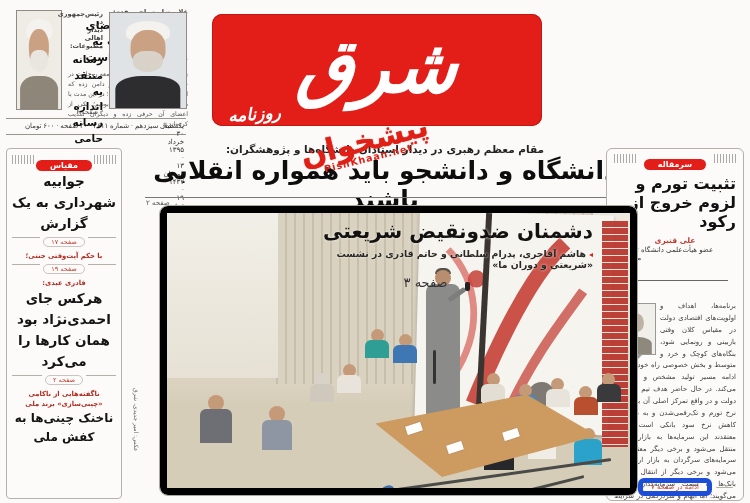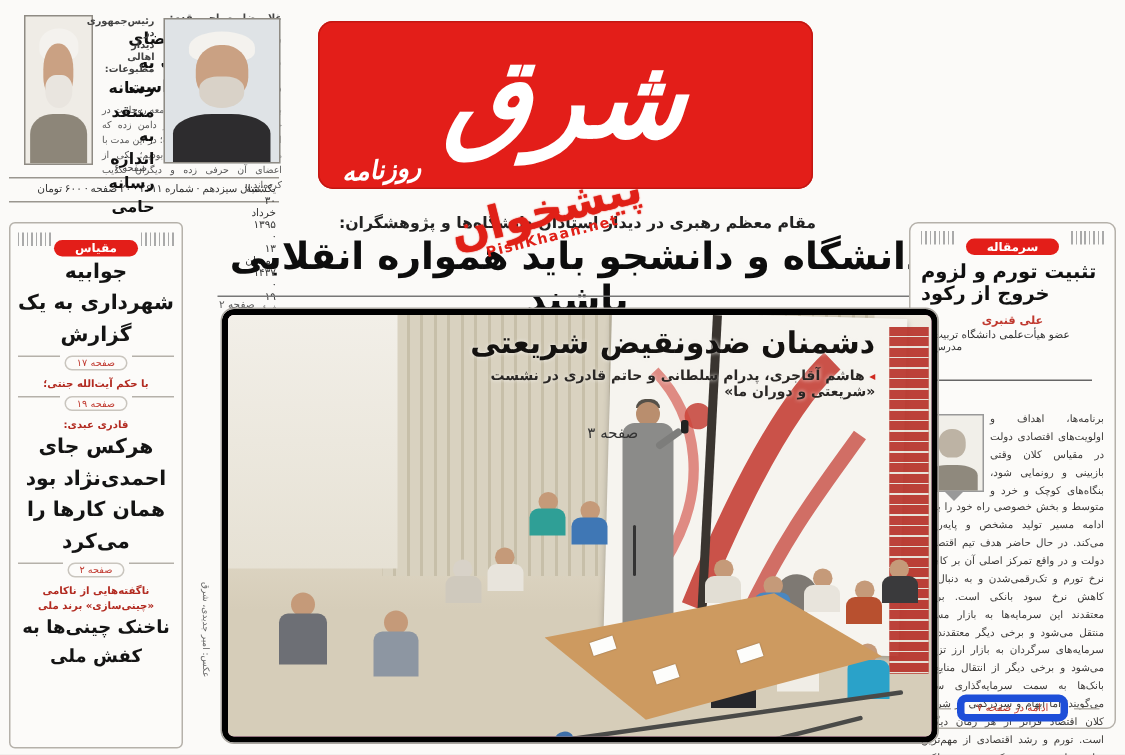--- a/index.html
+++ b/index.html
@@ -75,39 +75,39 @@
   .hatch.r { right:0; } .hatch.l { left:0; }
   .sb-item { text-align:center; padding-top:3px; }
   .sb-kicker { font-size:6.8px; color:#b22a20; font-weight:bold; line-height:1.5; }
   .sb-kicker:empty { display:none; }
   .sb-title { font-size:13.5px; font-weight:bold; color:#141414; line-height:1.55; }
   .sb-title.sm { font-size:12px; }
   .sb-pageline { display:flex; align-items:flex-start; gap:3px; margin:3px 0 1px; }
   .sb-pageline::before, .sb-pageline::after { content:""; flex:1; height:1px; background:#b5b1aa; }
   .sb-page { font-size:6.5px; color:#c0392f; border:1px solid #c9c5be; border-radius:6px;
              padding:0 7px; white-space:nowrap; }
-  .ed-box { position:absolute; right:6px; width:138px; top:148px; bottom:17px;
+  .ed-box { position:absolute; right:6px; width:138px; top:148px; bottom:2px;
             background:#fcfbf9; border:1px solid #b5b1aa; border-radius:6px; padding:3px 7px; }
-  .ed-head { text-align:left; font-size:13px; font-weight:bold; color:#111; margin-top:7px; }
+  .ed-head { text-align:right; font-size:16px; font-weight:bold; color:#111; margin-top:7px; }
   .ed-author { text-align:center; font-size:7.5px; color:#c0392f; font-weight:bold; margin-top:5px; }
   .ed-role { text-align:left; font-size:7px; color:#333; border-bottom:1px solid #666;
              padding-bottom:18px; margin:1px 8px 20px; }
   .ed-portrait { float:left; width:42px; height:52px; border:1px solid #999; background:#f1efe9;
                  margin:2px 4px 2px 0; position:relative; }
   .ed-portrait::after { content:""; position:absolute; left:14px; bottom:-7px;
                  border:7px solid transparent; border-top-color:#999; border-bottom:0; }
   .ed-body { font-size:6.9px; color:#3c3a38; line-height:1.72; text-align:justify; }
   .ed-cont { position:absolute; bottom:4px; left:0; right:0; display:flex; align-items:center; gap:4px; padding:0 10px; }
   .ed-cont::before, .ed-cont::after { content:""; flex:1; height:1px; background:#b5b1aa; }
   .ed-cont span { font-size:6.8px; color:#c0392f; border:5px solid #1d4ed8; border-radius:6px; padding:0 8px; }
 
   
-  .photo-frame { position:absolute; left:148px; width:477px; top:206px; height:289px;
-                 border:4px solid #000000; outline:1px solid #aaa6a0; border-radius:8px;
-                 overflow:hidden; background:#f9a8d4; }
+  .photo-frame { position:absolute; left:160px; width:477px; top:206px; height:289px;
+                 border:7px solid #000000; outline:1px solid #aaa6a0; border-radius:8px;
+                 overflow:hidden; background:#e5e5e5; }
   .photo { position:relative; width:100%; height:100%; }
   .ph-wall { position:absolute; inset:0;
              background:linear-gradient(#efeae0 0%, #e3dccb 45%, #d6cdb9 70%); }
   .ph-blinds { position:absolute; left:22%; right:8%; top:0; height:62%;
                background:repeating-linear-gradient(90deg,#d9d2c0 0 7px,#c7bfa9 7px 9px); }
   .ph-wall-right { position:absolute; left:0; width:24%; top:0; height:60%;
                background:linear-gradient(#f2efe8,#e6e1d4); }
   .ph-banner { position:absolute; right:4%; top:0; width:42%; height:80%;
                background:#f6f4ef; transform:rotate(1.5deg); box-shadow:0 2px 4px rgba(0,0,0,.25); }
   .ph-redstrip { position:absolute; right:0.5%; top:3%; width:5.5%; height:82%; background:#b8332b;
@@ -130,21 +130,21 @@
   .paper { position:absolute; width:16px; height:9px; background:#fdfdfb; transform:rotate(-18deg);
            box-shadow:0 0 1px rgba(0,0,0,.4); }
   .boom { position:absolute; height:2.5px; background:#4a4a48; border-radius:2px; transform-origin:right center; }
   .boom .tip { position:absolute; left:-9px; top:-4px; width:12px; height:9px; background:#3d6ea8; border-radius:50%; }
   .ph-overlay { position:absolute; right:8%; top:2%; width:62%; text-align:right; z-index:5; }
   .ph-head { font-size:20px; font-weight:bold; color:#141210; letter-spacing:-0.3px;
              text-shadow:0 0 3px rgba(246,244,239,.9); }
   .ph-bullet { font-size:9.3px; font-weight:bold; color:#2a2725; margin-top:5px;
                text-shadow:0 0 3px rgba(246,244,239,.9); }
   .ph-bullet::before { content:"◂"; color:#d02a20; margin-left:3px; font-size:8px; }
-  .ph-ref { font-size:10px; color:#333; margin-top:17px; text-align:left; padding-left:34%; }
+  .ph-ref { font-size:13px; color:#333; margin-top:5px; text-align:left; padding-left:34%; }
   .photo-credit { position:absolute; left:133px; top:388px; font-size:6px; color:#666;
                   writing-mode:vertical-rl; letter-spacing:.5px; }
 </style>
 </head>
 <body>
 
 <div class="page">
 
   <div class="tl-article">
     <div class="tl-photo">
@@ -210,21 +210,21 @@
 
     <div class="sb-item">
 
       <div class="sb-title">جوابیه شهرداری به یک گزارش</div>
       <div class="sb-pageline">
         <span class="sb-page">صفحه ۱۷</span>
       </div>
     </div>
 
     <div class="sb-item">
-      <div class="sb-kicker">با حکم آیت‌الله جنتی؛</div>
+      <div class="sb-kicker">با حکم آیت‌وقتی جنتی؛</div>
       <div class="sb-pageline">
         <span class="sb-page">صفحه ۱۹</span>
       </div>
     </div>
 
     <div class="sb-item">
       <div class="sb-kicker">قادری عبدی:</div>
       <div class="sb-title">هرکس جای احمدی‌نژاد بود همان کارها را می‌کرد</div>
       <div class="sb-pageline">
         <span class="sb-page">صفحه ۲</span>

